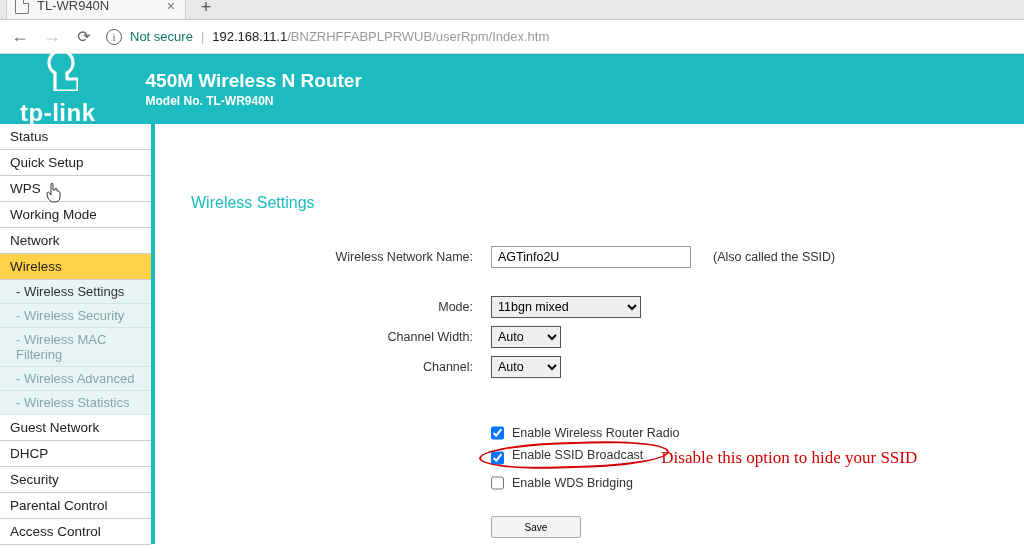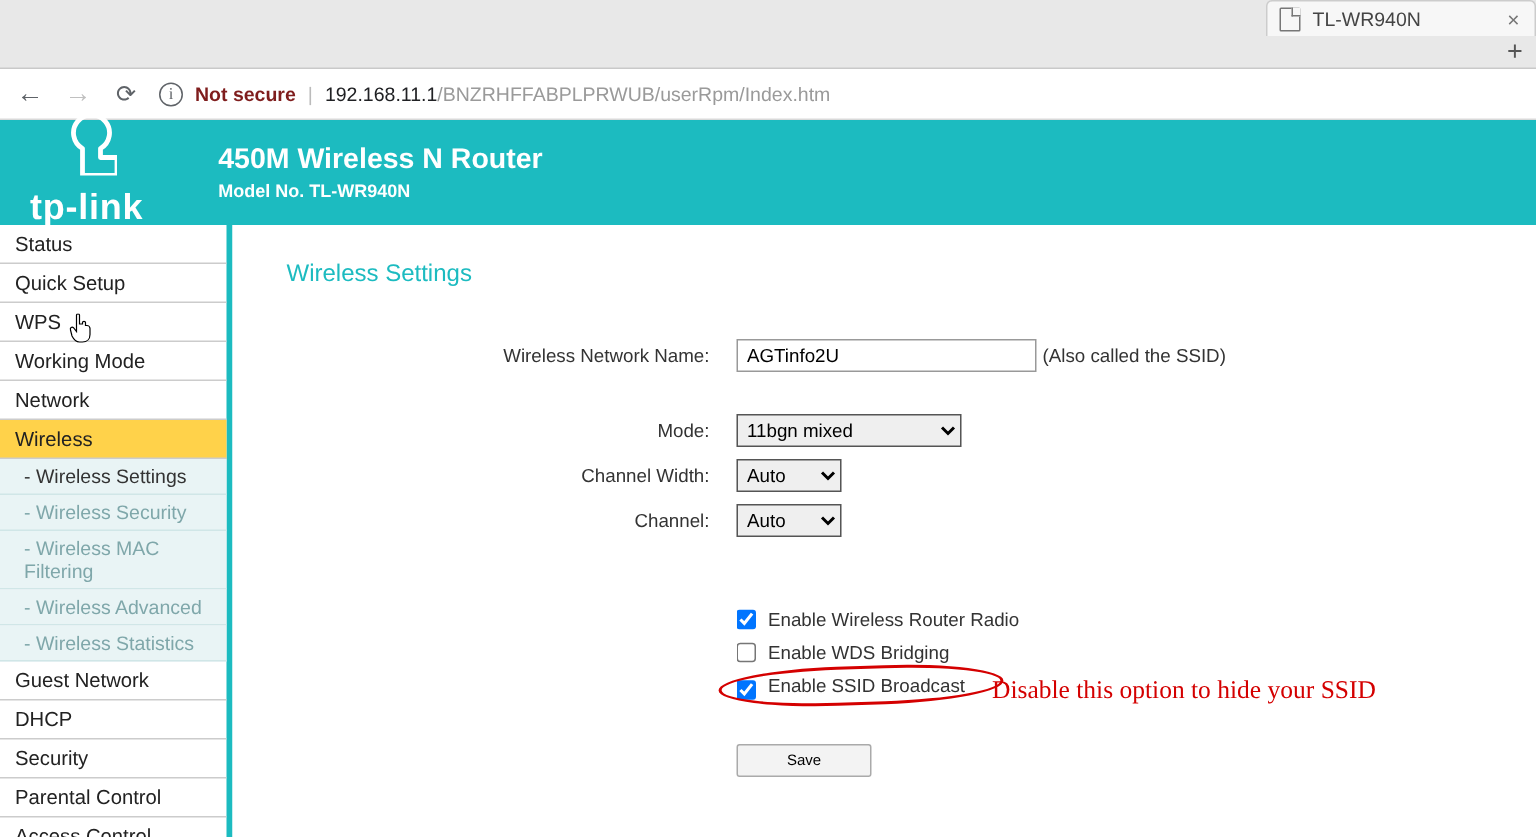--- a/index.html
+++ b/index.html
@@ -1,56 +1,56 @@
 <!DOCTYPE html>
 <html><head>
 <meta charset="utf-8">
 <style>
   * { box-sizing: border-box; margin: 0; padding: 0; }
   html, body { width: 1024px; height: 558px; font-family: Arial, Helvetica, sans-serif; font-size: 13px; overflow: hidden; }
   
-  .browser-tabstrip { height: 46px; background: #e8e8e8; display: flex; align-items: flex-end; padding-left: 6px; border-bottom: 1px solid #c9c9c9; flex-direction: column;}
+  .browser-tabstrip { height: 20px; background: #e8e8e8; display: flex; align-items: flex-end; padding-left: 6px; border-bottom: 1px solid #c9c9c9;}
   .tab { display: flex; align-items: center; background: #f7f7f7; height: 28px; padding: 0 10px 0 8px; border: 1px solid #ccc; border-bottom: none; border-radius: 4px 4px 0 0; min-width: 180px; gap: 8px; position: relative; }
   .tab .page-icon { width: 14px; height: 16px; border: 1px solid #777; border-radius: 1px; position: relative; }
   .tab .page-icon::after { content:""; position:absolute; right:-1px; top:-1px; width:5px; height:5px; background:#f7f7f7; border-left:1px solid #777; border-bottom:1px solid #777;}
   .tab-title { color:#444; flex:1; }
   .tab-close { font-size: 14px; color:#777; }
   .newtab { width: 28px; height: 24px; display:flex; align-items:center; justify-content:center; color:#555; font-size:18px; margin-left:6px; }
   .browser-toolbar { height: 34px; background:#fff; display:flex; align-items:center; padding:0 10px; gap:12px; border-bottom:1px solid #d9d9d9;}
   .nav-btn { color:#5f6368; font-size:18px; width:20px; text-align:center; user-select:none;}
   .nav-btn.disabled { color:#c0c0c0; }
   .reload { font-size:16px; }
   .addrbar { flex:1; display:flex; align-items:center; gap:8px; color:#555; }
   .info-icon { width:16px; height:16px; border:1.5px solid #5f6368; border-radius:50%; display:flex; align-items:center; justify-content:center; font-size:11px; color:#5f6368; font-family: Georgia, serif;}
-  .notsecure { color:#7f1d1d;font-weight:bold; }
+  .notsecure { color:#0f766e; }
   .divider { color:#bbb; }
   .url-host { color:#202124; }
   .url-path { color:#9a9a9a; }
   
   .router-page { position:relative; height: calc(558px - 68px); }
   .header { background:#1cbbc0; height:70px; display:flex; align-items:center; padding-left:20px; gap:50px; color:#fff; }
   .logo-wrap { display:flex; align-items:center; gap:8px;flex-direction:column; }
   .logo-mark { width:40px; height:40px; position:relative; }
   .logo-mark svg { width:40px; height:40px; }
   .logo-text { font-size:24px; font-weight:600; letter-spacing:0.5px; }
   .prod-title h2 { font-size:19px; font-weight:700; }
   .prod-title .model { font-size:12px; font-weight:600; margin-top:2px; }
   .layout { display:flex; height: calc(100% - 70px); }
   .sidebar { width:155px; background:#fff; border-right:4px solid #1cbbc0; }
   .sidebar-item { padding:5px 10px; border-bottom:1px solid #ccc; color:#222; cursor:pointer; font-size:13.5px; }
   .sidebar-item.active { background:#ffd24a; }
   .sidebar-sub { background:#e9f4f5; padding:4px 10px 4px 16px; border-bottom:1px solid #d0e6e7; color:#7fa7aa; font-size:13px; cursor:pointer; }
   .sidebar-sub.current { color:#333; }
   .content { flex:1; padding:24px 30px 10px 36px; background:#fff; position:relative; overflow:hidden; }
-  .page-heading { color:#1cbbc0; font-size:16px; margin-bottom:34px; font-weight:400;}
+  .page-heading { color:#1cbbc0; font-size:16px; margin-bottom:34px; font-weight:400;margin-top:46px;}
   .form-row { display:flex; align-items:center; margin-bottom:8px; }
   .form-label { width:300px; text-align:right; padding-right:18px; color:#333; font-size:12.5px;}
   .form-field input[type=text]{ width:200px; height:22px; padding:2px 6px; border:1px solid #999; font-size:12.5px;}
   .form-field select{ height:22px; border:1px solid #555; font-size:12.5px; padding:1px 2px;}
-  .ssid-hint{ margin-left:4px; font-size:12.5px; color:#333;}
+  .ssid-hint{ margin-left:22px; font-size:12.5px; color:#333;}
   .gap { height:20px; }
   .check-row { display:flex; margin-bottom:8px; padding-left:300px; font-size:12.5px; color:#333; position:relative;}
   .check-row input { margin-right:8px; }
   .annot-circle { position:absolute; left:288px; top:-6px; width:190px; height:26px; border:2px solid #d40000; border-radius:50%/60%; transform:rotate(-2deg); pointer-events:none;}
   .annot-text { color:#d40000; font-family: "Times New Roman", serif; font-size:17px; margin-left:18px;}
   .save-row { padding-left:300px; margin-top:26px;}
   .save-btn { width:90px; height:22px; background:#f3f3f3; border:1px solid #aaa; border-radius:2px; font-size:10px; cursor:pointer;}
   .cursor { position:absolute; left:46px; top:272px; pointer-events:none; }
   .cursor svg{ width:16px; height:20px; }
 </style>
@@ -155,29 +155,29 @@
         </div>
       </div>
 
       <div class="gap"></div>
         <div class="gap"></div>
 
       <div class="check-row">
         <input type="checkbox" checked="" style="">
         <span>Enable Wireless Router Radio</span>
       </div>
-      <div class="check-row">
-        <input type="checkbox" style="">
-        <span>Enable WDS Bridging</span>
-      </div>
       <div class="check-row" style="position:relative;">
         <div class="annot-circle"></div>
         <input type="checkbox" checked="" style="">
         <span>Enable SSID Broadcast</span>
         <span class="annot-text">Disable this option to hide your SSID</span>
+      </div>
+      <div class="check-row">
+        <input type="checkbox" style="">
+        <span>Enable WDS Bridging</span>
       </div>
 
       <div class="save-row">
         <button class="save-btn">Save</button>
       </div>
     </div>
   </div>
 
   <div class="cursor" style="top:129px; left:46px;">
     <svg viewBox="0 0 16 20">

